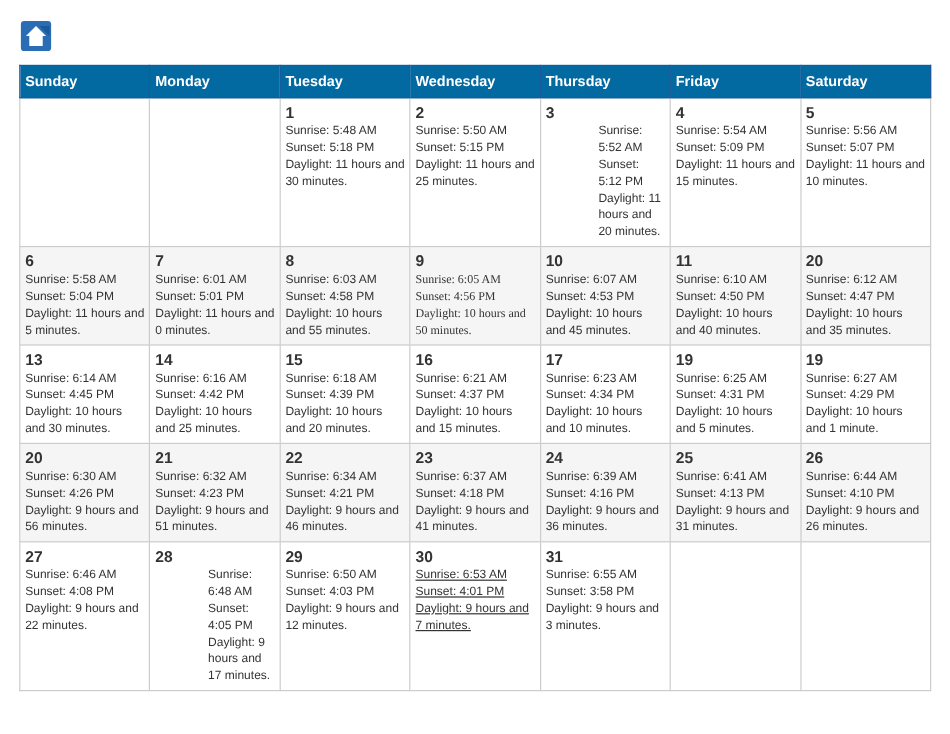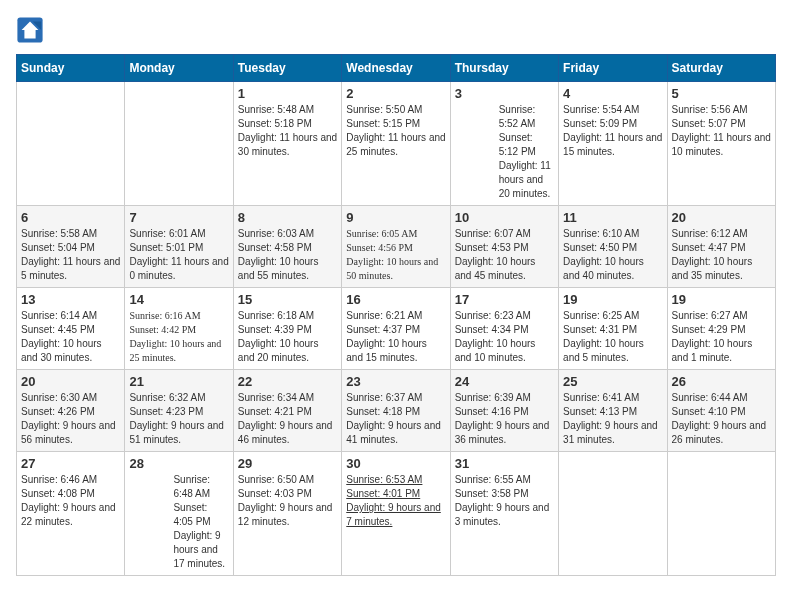--- a/index.html
+++ b/index.html
@@ -200,21 +200,21 @@
       </tr>
       <tr>
         <td>
           <span class="day-number">13</span>
           <div class="day-info" style="white-space: pre-line;">Sunrise: 6:14 AM
 Sunset: 4:45 PM
 Daylight: 10 hours and 30 minutes.</div>
         </td>
         <td>
           <span class="day-number">14</span>
-          <div class="day-info" style="white-space: pre-line; font-family: Liberation Serif, serif;">Sunrise: 6:16 AM
+          <div class="day-info" style="white-space: pre-line;">Sunrise: 6:16 AM
 Sunset: 4:42 PM
 Daylight: 10 hours and 25 minutes.</div>
         </td>
         <td>
           <span class="day-number">15</span>
           <div class="day-info" style="white-space: pre-line;">Sunrise: 6:18 AM
 Sunset: 4:39 PM
 Daylight: 10 hours and 20 minutes.</div>
         </td>
         <td>

